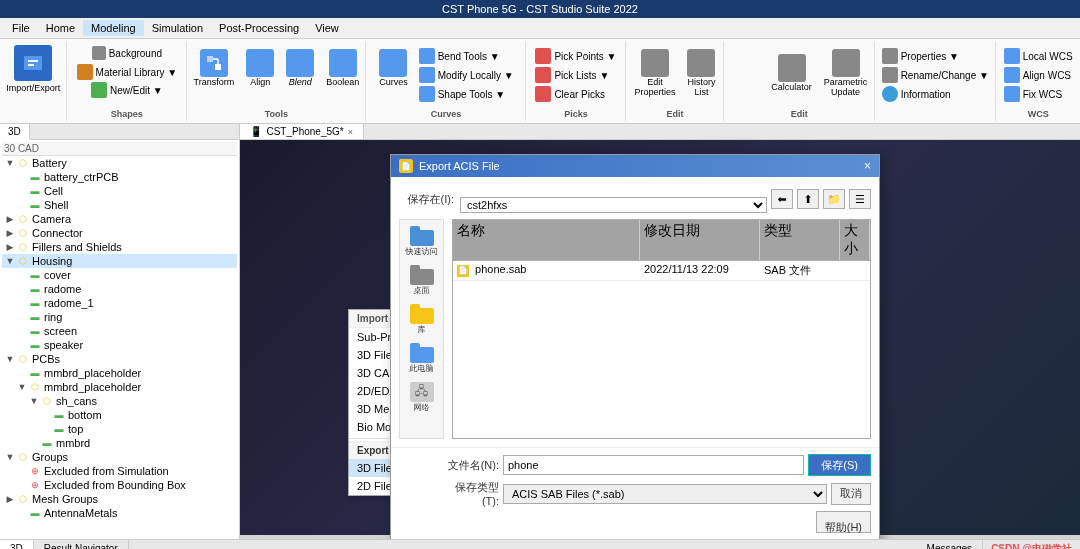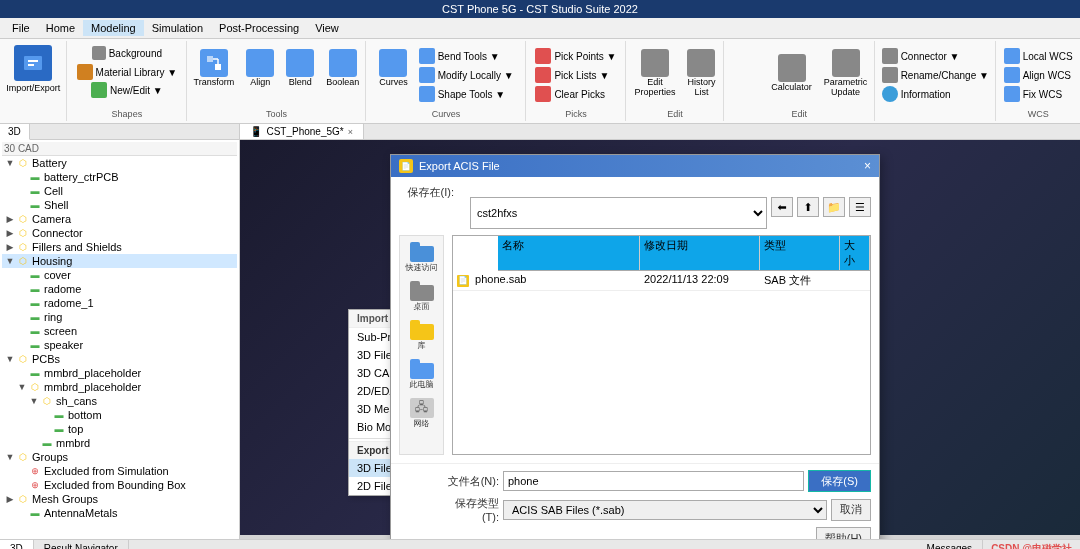--- a/index.html
+++ b/index.html
@@ -45,20 +45,21 @@
       border-right: 1px solid #ddd;
       padding: 2px 4px;
       min-width: 50px;
     }
     .ribbon-group-label {
       font-size: 9px;
       color: #555;
       text-align: center;
       margin-top: auto;
       padding-top: 2px;
+      font-weight: bold;
     }
     .ribbon-btn-large {
       display: flex;
       flex-direction: column;
       align-items: center;
       cursor: pointer;
       padding: 2px 4px;
       font-size: 10px;
       text-align: center;
       min-width: 42px;
@@ -285,39 +286,39 @@
     .dialog-close {
       cursor: pointer;
       font-size: 12px;
       color: white;
     }
     .dialog-body {
       padding: 8px;
     }
     .dialog-row {
       display: flex;
-      align-items: flex-start;
+      align-items: center;
       margin-bottom: 6px;
-      gap: 16px;
+      gap: 6px;
     }
     .dialog-label {
       width: 55px;
       font-size: 11px;
       text-align: right;
       color: #333;
     }
     .dialog-path-bar {
       display: flex;
       align-items: center;
       flex: 1;
       gap: 4px;
     }
     .dialog-combo {
       flex: 1;
-      height: 32px;
+      height: 16px;
       border: 1px solid #aaa;
       font-size: 11px;
       padding: 0 2px;
       background: white;
       margin-top: 12px;
     }
     .dialog-btn-icon {
       width: 22px;
       height: 20px;
       border: 1px solid #aaa;
@@ -393,24 +394,23 @@
     .file-list {
       flex: 1;
       border: 1px solid #aaa;
       background: white;
       height: 220px;
       overflow-y: auto;
     }
     .file-list-header {
       display: grid;
       grid-template-columns: 1fr 120px 80px 30px;
-      background: #0ea5e9;
+      background: #a3a3a3;
       border-bottom: 1px solid #aaa;
-      font-size: 11px;
-      margin-left: 45px;
+      font-size: 14px;
     }
     .file-list-col {
       padding: 2px 4px;
       border-right: 1px solid #ccc;
       cursor: pointer;
     }
     .file-list-row {
       display: grid;
       grid-template-columns: 1fr 120px 80px 30px;
       border-bottom: 1px solid #eee;
@@ -475,21 +475,21 @@
       border: 1px solid #aaa;
       padding: 2px 8px;
       font-size: 11px;
       cursor: pointer;
       height: 22px;
     }
     .dialog-help-btn {
       background: #f0f0f0;
       color: #333;
       border: 1px solid #aaa;
-      padding: 2px 8px;
+      padding: 8px 8px;
       font-size: 11px;
       cursor: pointer;
       height: 22px;
     }
 
     .dialog-acis-row {
       display: flex;
       align-items: center;
       padding: 4px 8px;
       border-top: 1px solid #eee;
@@ -591,21 +591,21 @@
             </svg>
         </div>
         <span style="font-size:9px;">Transform</span>
       </div>
       <div class="ribbon-btn-large" style="min-width:28px;">
         <div style="width:28px;height:28px;background:#5599ee;border-radius:3px;"></div>
         <span style="font-size:9px;">Align</span>
       </div>
       <div class="ribbon-btn-large" style="min-width:28px;">
         <div style="width:28px;height:28px;background:#5599ee;border-radius:3px;"></div>
-        <span style="font-size:9px;">Blend</span>
+        <span style="font-size:9px;font-style:italic;">Blend</span>
       </div>
       <div class="ribbon-btn-large" style="min-width:30px;">
         <div style="width:28px;height:28px;background:#5599ee;border-radius:3px;"></div>
         <span style="font-size:9px;">Boolean</span>
       </div>
     </div>
     <div class="ribbon-group-label">Tools</div>
   </div>
 
   <div class="ribbon-group" style="min-width:160px;">
@@ -675,21 +675,21 @@
         <span style="font-size:9px;">Parametric<br>Update</span>
       </div>
     </div>
     <div class="ribbon-group-label">Edit</div>
   </div>
 
   <div class="ribbon-group" style="min-width:110px;">
     <div class="ribbon-col" style="padding:4px 2px; gap:1px;">
       <div class="ribbon-btn-small">
         <div class="ribbon-small-icon" style="background:#888;"></div>
-        <span>Connector ▼</span>
+        <span>Properties ▼</span>
       </div>
       <div class="ribbon-btn-small">
         <div class="ribbon-small-icon" style="background:#888;"></div>
         <span>Rename/Change ▼</span>
       </div>
       <div class="ribbon-btn-small">
         <div class="ribbon-small-icon" style="background:#3a9dda; border-radius:50%;"></div>
         <span>Information</span>
       </div>
     </div>

